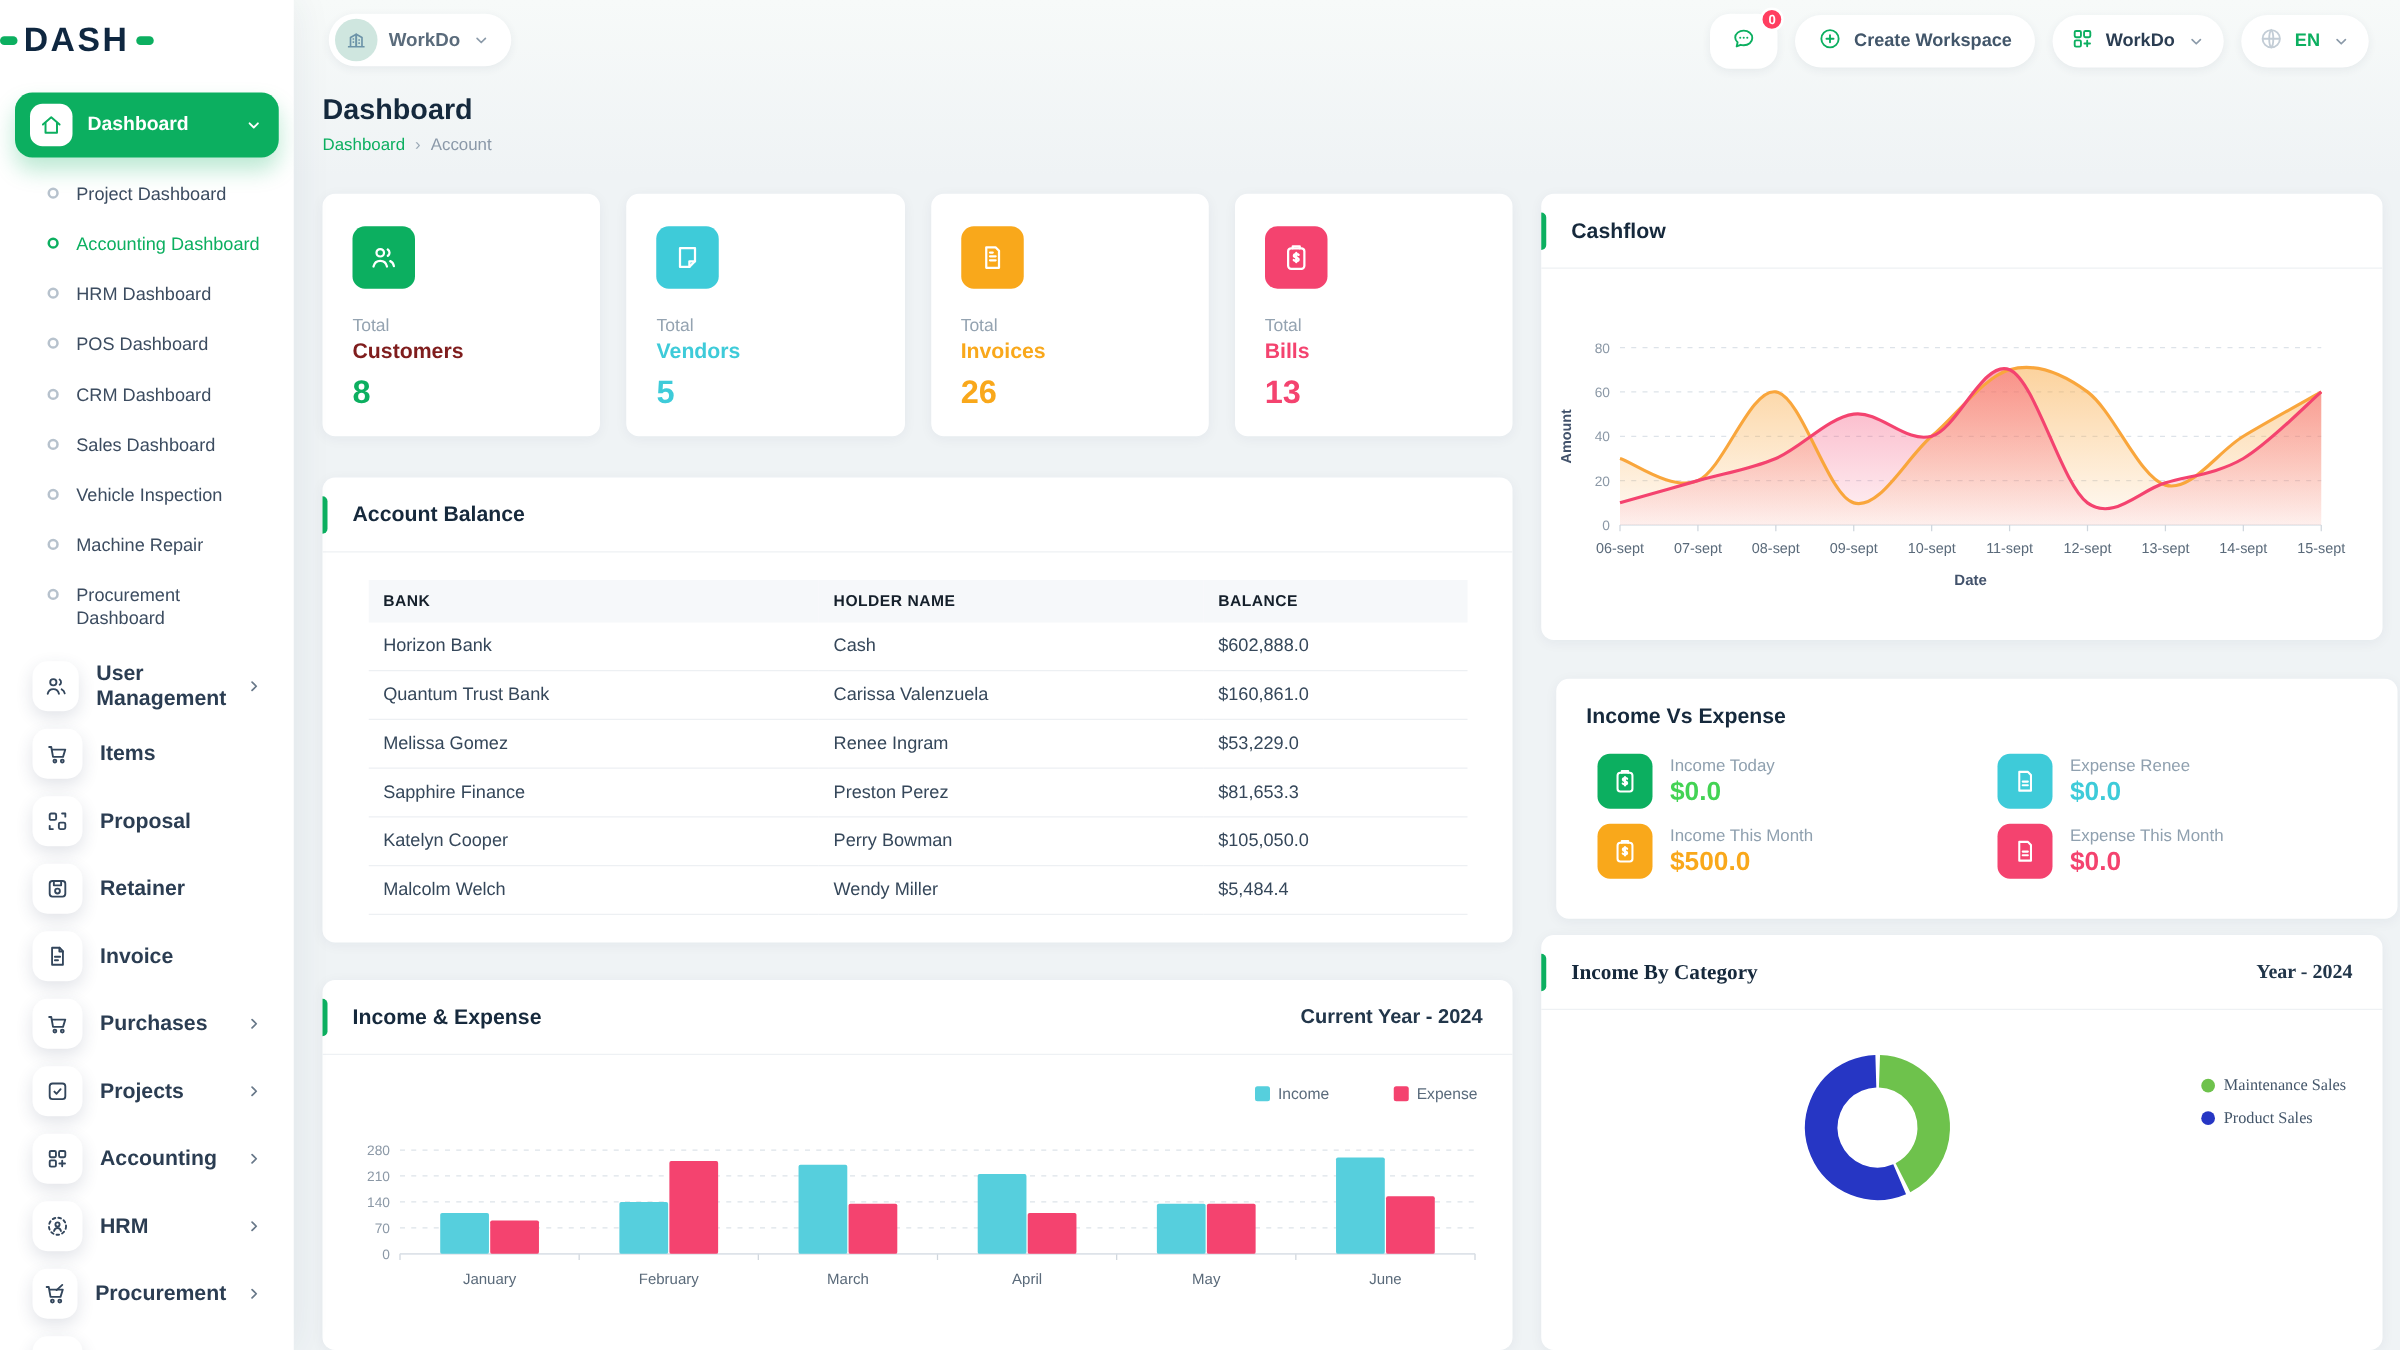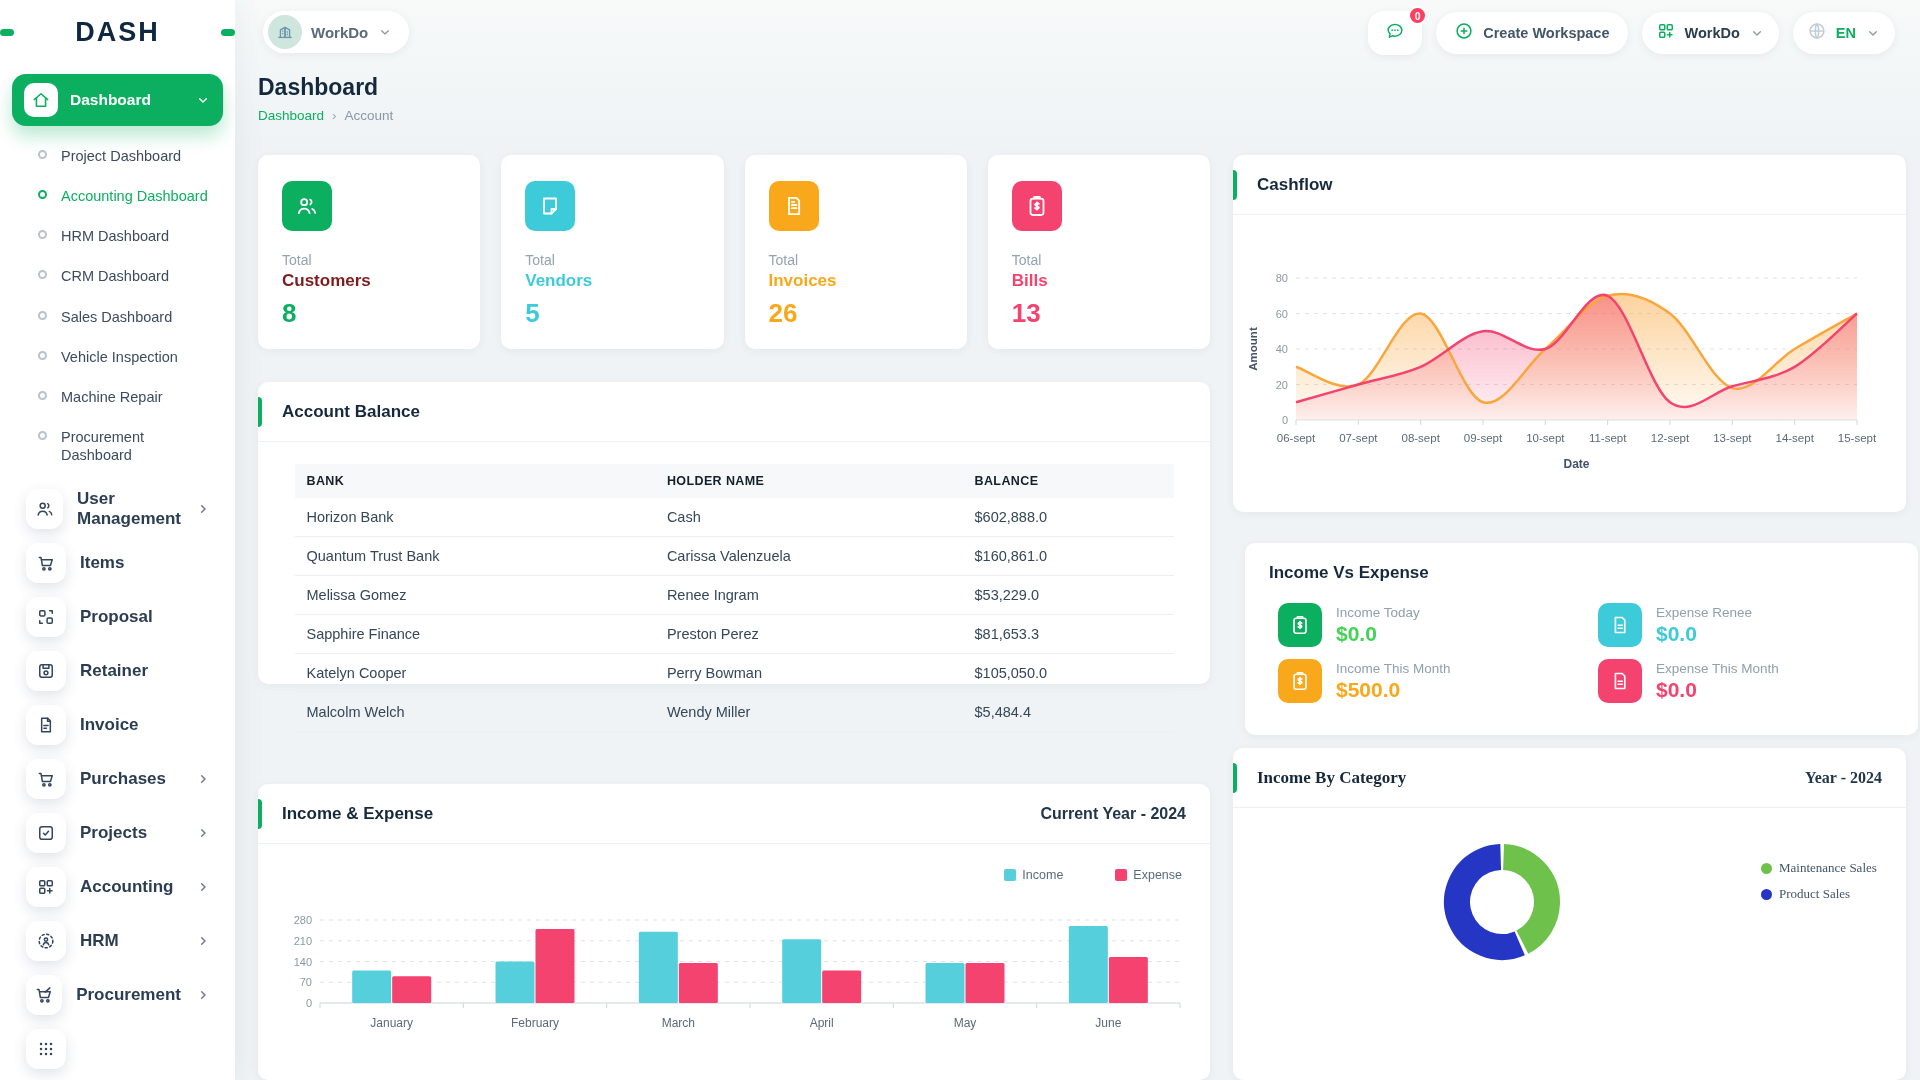--- a/index.html
+++ b/index.html
@@ -3,21 +3,21 @@
 <meta charset="utf-8">
 <style>
   * { margin:0; padding:0; box-sizing:border-box; }
   html,body { width:1920px; height:1080px; }
   body { font-family:"Liberation Sans", sans-serif; color:#1f3247; background:#eef2f5; overflow:hidden; }
   .app { position:relative; width:1920px; height:1080px; background:linear-gradient(180deg,#f7faf9 0,#eff3f5 140px); }
 
   
   .sidebar { position:absolute; left:0; top:0; width:235px; height:1080px; background:#fff;
              box-shadow:0 0 30px rgba(40,60,90,.08); z-index:5; overflow:hidden; }
-  .logo { height:64px; display:flex; align-items:center; justify-content:space-between; gap:5px; }
+  .logo { height:64px; display:flex; align-items:center; justify-content:flex-start; gap:5px; }
   .logo-bar { width:14px; height:7px; border-radius:4px; background:#0CAF60; display:inline-block; }
   .logo-text { font-size:27px; font-weight:900; letter-spacing:2px; color:#0f2740; }
   .nav { padding:10px 12px 0; }
   .nav-pill { background:#0CAF60; border-radius:14px; height:52px; display:flex; align-items:center; gap:12px;
               padding:0 12px; box-shadow:0 10px 18px rgba(12,175,96,.28); cursor:pointer; }
   .nav-pill .iconbox { width:34px; height:34px; background:#fff; border-radius:10px; display:flex; align-items:center; justify-content:center; color:#0CAF60; }
   .nav-pill .pill-label { color:#fff; font-weight:700; font-size:15.5px; flex:1; }
   .nav-pill .chev { color:#fff; display:flex; }
   .sub-items { padding:10px 0 4px; }
   .sub-item { display:flex; align-items:flex-start; gap:14px; padding:11px 8px 11px 26px; font-size:14.5px; color:#3c4c60; font-weight:500; cursor:pointer; line-height:1.25; }
@@ -68,21 +68,21 @@
   .card-sub { margin-left:auto; font-size:16px; font-weight:700; color:#22364a; }
 
   .stats-row { position:absolute; left:23px; top:155px; width:952px; display:flex; gap:21px; }
   .stat-card { flex:1; height:194px; background:#fff; border-radius:10px; box-shadow:0 2px 10px rgba(25,45,70,.05); padding:26px 24px; }
   .stat-icon { width:50px; height:50px; border-radius:10px; display:flex; align-items:center; justify-content:center; color:#fff; }
   .stat-icon .ic { width:24px; height:24px; }
   .stat-total { margin-top:21px; font-size:14px; color:#94a3b1; }
   .stat-label { margin-top:3px; font-size:17px; font-weight:600; }
   .stat-value { margin-top:7px; font-size:26px; font-weight:700; }
 
-  .balance-card { left:23px; top:382px; width:952px; height:302px; }
+  .balance-card { left:23px; top:382px; width:952px; height:372px; }
   .balance-table { width:879px; margin:22px auto 0; border-collapse:collapse; }
   .balance-table th { background:#f6f8fa; text-align:left; font-size:12.5px; letter-spacing:.4px; color:#15202b;
                       font-weight:700; padding:10px 12px; }
   .balance-table td { font-size:14.5px; color:#35475a; padding:11px 12px; border-bottom:1px solid #edf0f3; }
   .col-bank { width:41%; } .col-holder { width:35%; } .col-bal { width:24%; }
 
   .cashflow-card { left:998px; top:155px; width:673px; height:357px; }
   .cashflow-card svg.chart { position:absolute; left:0; top:0; }
 
   .ive-card { left:1010px; top:543px; width:673px; height:192px; padding:20px 24px; }
@@ -141,20 +141,24 @@
             <span class="bullet"></span>
             <span class="sub-label">Project Dashboard</span>
           </div>
           <div class="sub-item active">
             <span class="bullet"></span>
             <span class="sub-label">Accounting Dashboard</span>
           </div>
           <div class="sub-item">
             <span class="bullet"></span>
             <span class="sub-label">HRM Dashboard</span>
+          </div>
+          <div class="sub-item">
+            <span class="bullet"></span>
+            <span class="sub-label">POS Dashboard</span>
           </div>
           <div class="sub-item">
             <span class="bullet"></span>
             <span class="sub-label">CRM Dashboard</span>
           </div>
           <div class="sub-item">
             <span class="bullet"></span>
             <span class="sub-label">Sales Dashboard</span>
           </div>
           <div class="sub-item">

